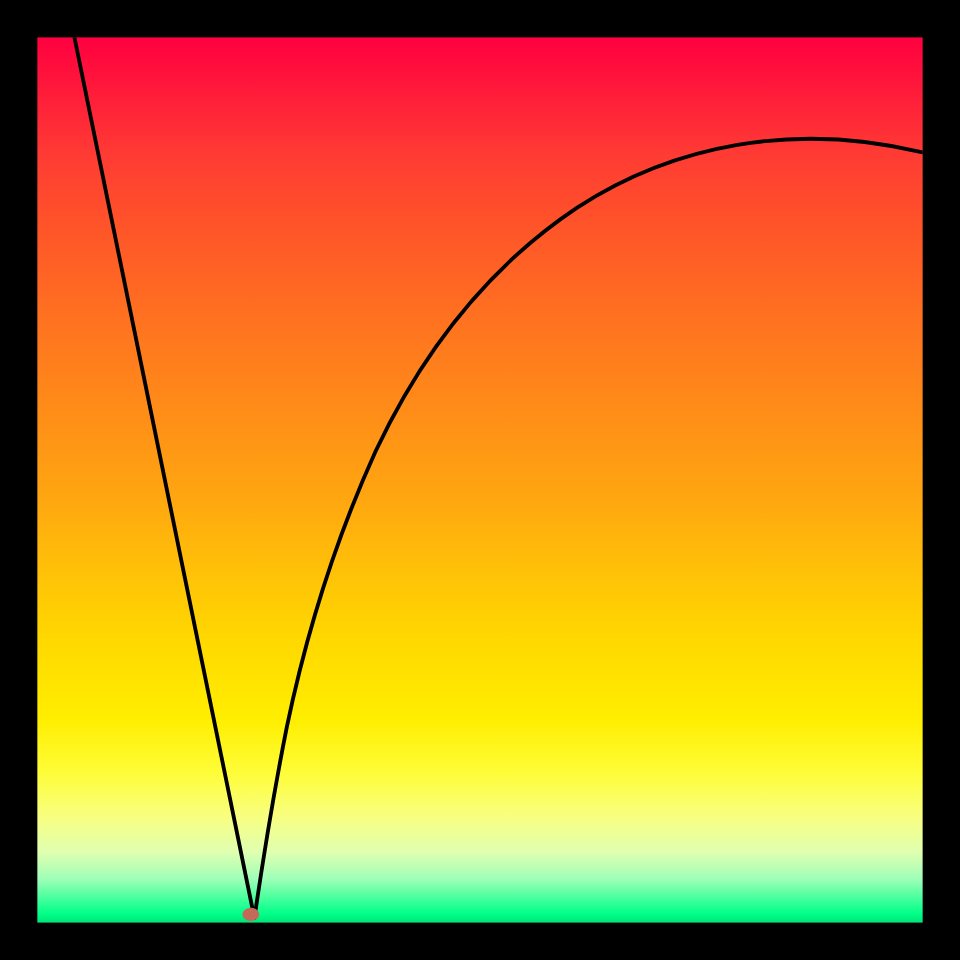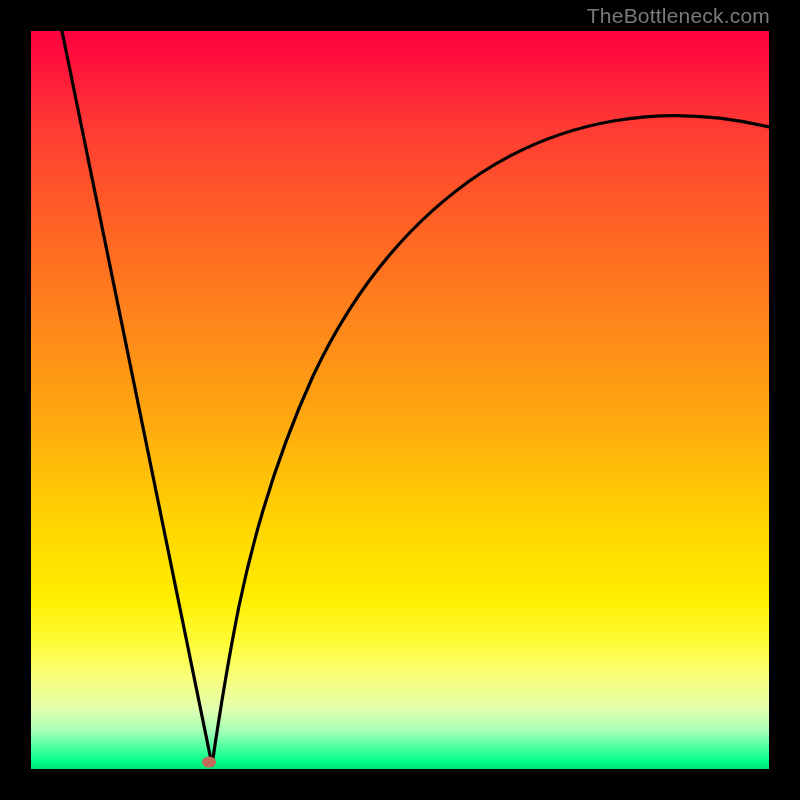--- a/index.html
+++ b/index.html
@@ -82,14 +82,13 @@
 
       <path d="M 181 734
                C 186 700, 195 640, 208 575
                C 224 498, 248 420, 282 345
                C 322 260, 378 190, 450 142
                C 530 90, 630 70, 738 96" fill="none" stroke="#000000" stroke-width="3.2" stroke-linecap="round" stroke-linejoin="round"></path>
 
       <ellipse cx="178" cy="731" rx="7" ry="5.5" fill="#c46a5a" stroke="none"></ellipse>
     </svg>
   </div>
-  <div class="watermark">TheBottleneck.com</div>
 </div>
 
 </body></html>

